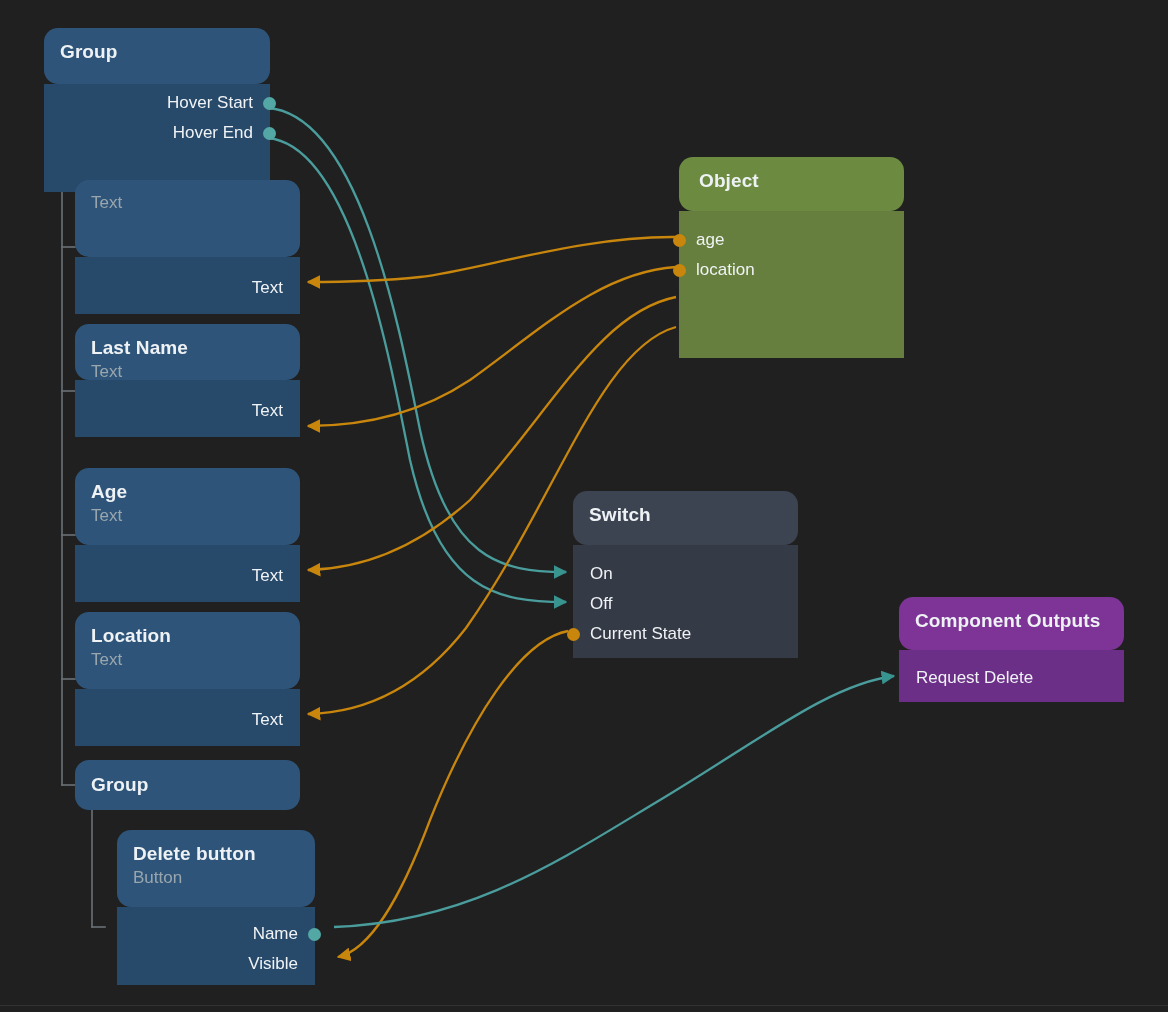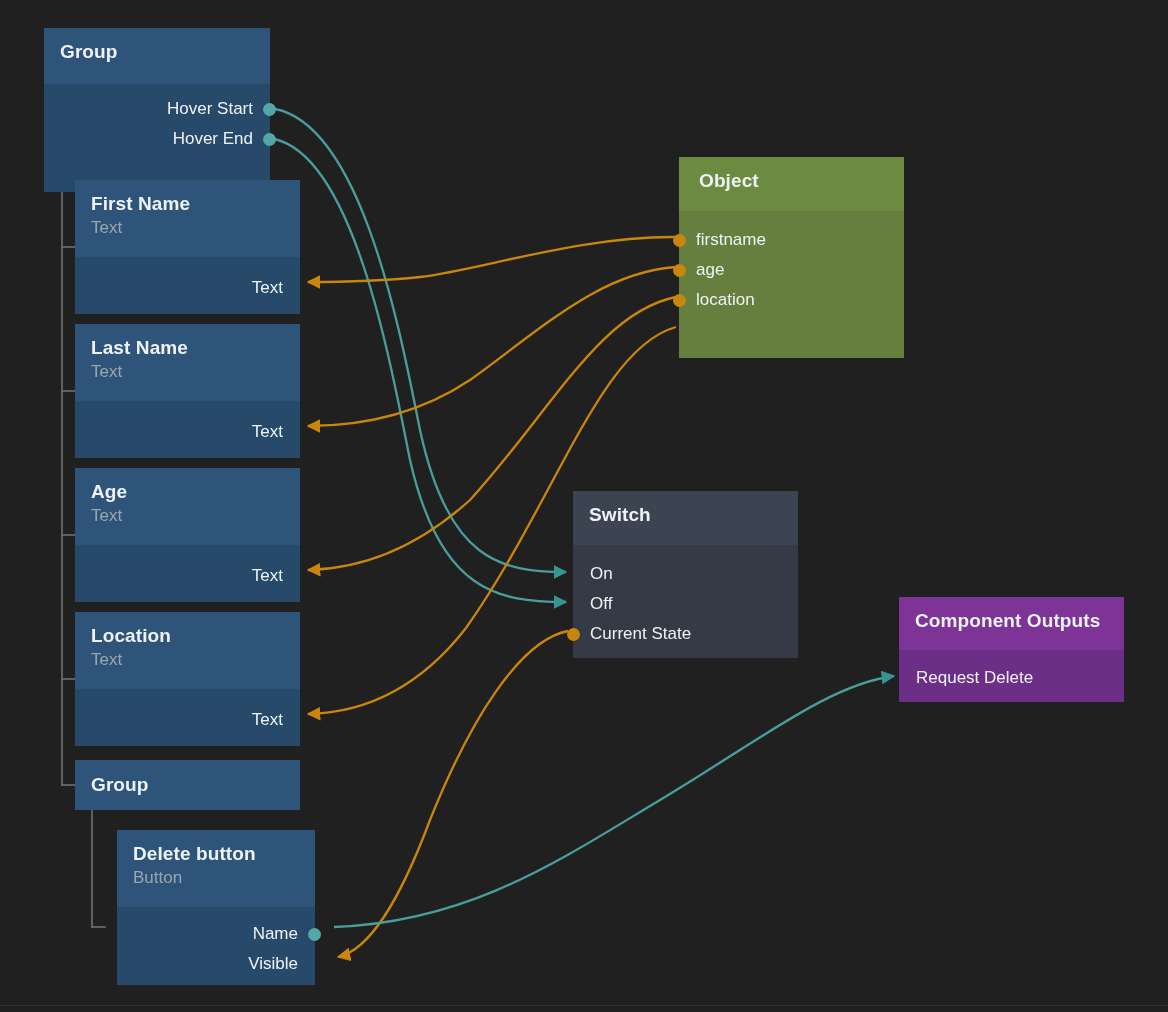--- a/index.html
+++ b/index.html
@@ -35,20 +35,21 @@
   }
   .node {
     position: absolute;
     z-index: 10;
     box-sizing: border-box;
     overflow: visible;
   }
   .node-header {
     box-sizing: border-box;
     padding: 11px 16px 12px 16px;
+    border-radius: 14px;
   }
   .node-title {
     color: #eef2f5;
     font-size: 19px;
     font-weight: 600;
     line-height: 25px;
     letter-spacing: 0.1px;
     white-space: nowrap;
   }
   .node-subtitle {
@@ -160,46 +161,45 @@
 
     <path d="M568,631 C 520,640 470,720 430,820 C 400,900 370,950 338,957" fill="none" stroke="#c8860d" stroke-width="2.3" marker-end="url(#arrow-data)"></path>
 
     <path d="M334,927 C 470,922 560,860 660,800 C 760,740 830,684 894,676" fill="none" stroke="#4a9d9c" stroke-width="2.3" marker-end="url(#arrow-event)"></path>
   </svg>
 
   <div class="node skin-blue" style="left:44px; top:28px; width:226px;">
     <div class="node-header" style="height:56px;">
       <div class="node-title">Group</div>
     </div>
-    <div class="node-body" style="height:108px; padding-top:10px;">
+    <div class="node-body" style="height:108px; padding-top:4px;">
       <div class="port-row right">
         <span class="port-label">Hover Start</span>
         <span class="port-dot out-right" style="background:#53a8a5;"></span>
       </div>
       <div class="port-row right">
         <span class="port-label">Hover End</span>
         <span class="port-dot out-right" style="background:#53a8a5;"></span>
       </div>
     </div>
   </div>
 
   <div class="node skin-blue" style="left:75px; top:180px; width:225px;">
     <div class="node-header" style="height:77px;">
-      <div class="node-title">First Name</div>
       <div class="node-subtitle">Text</div>
     </div>
     <div class="node-body" style="height:57px; padding-top:16px;">
       <div class="port-row right">
         <span class="port-label">Text</span>
       </div>
     </div>
   </div>
 
   <div class="node skin-blue" style="left:75px; top:324px; width:225px;">
-    <div class="node-header" style="height:77px;">
+    <div class="node-header" style="height:56px;">
       <div class="node-title">Last Name</div>
       <div class="node-subtitle">Text</div>
     </div>
     <div class="node-body" style="height:57px; padding-top:16px;">
       <div class="port-row right">
         <span class="port-label">Text</span>
       </div>
     </div>
   </div>
 
@@ -250,24 +250,20 @@
     </div>
   </div>
 
   <div class="node skin-green" style="left:679px; top:157px; width:225px;">
     <div class="node-header" style="height:54px;">
       <div class="node-title">Object</div>
     </div>
     <div class="node-body" style="height:147px; padding-top:14px;">
       <div class="port-row left">
         <span class="port-dot out-left" style="background:#c8860d;"></span>
-        <span class="port-label">firstname</span>
-      </div>
-      <div class="port-row left">
-        <span class="port-dot out-left" style="background:#c8860d;"></span>
         <span class="port-label">age</span>
       </div>
       <div class="port-row left">
         <span class="port-dot out-left" style="background:#c8860d;"></span>
         <span class="port-label">location</span>
       </div>
     </div>
   </div>
 
   <div class="node skin-slate" style="left:573px; top:491px; width:225px;">

